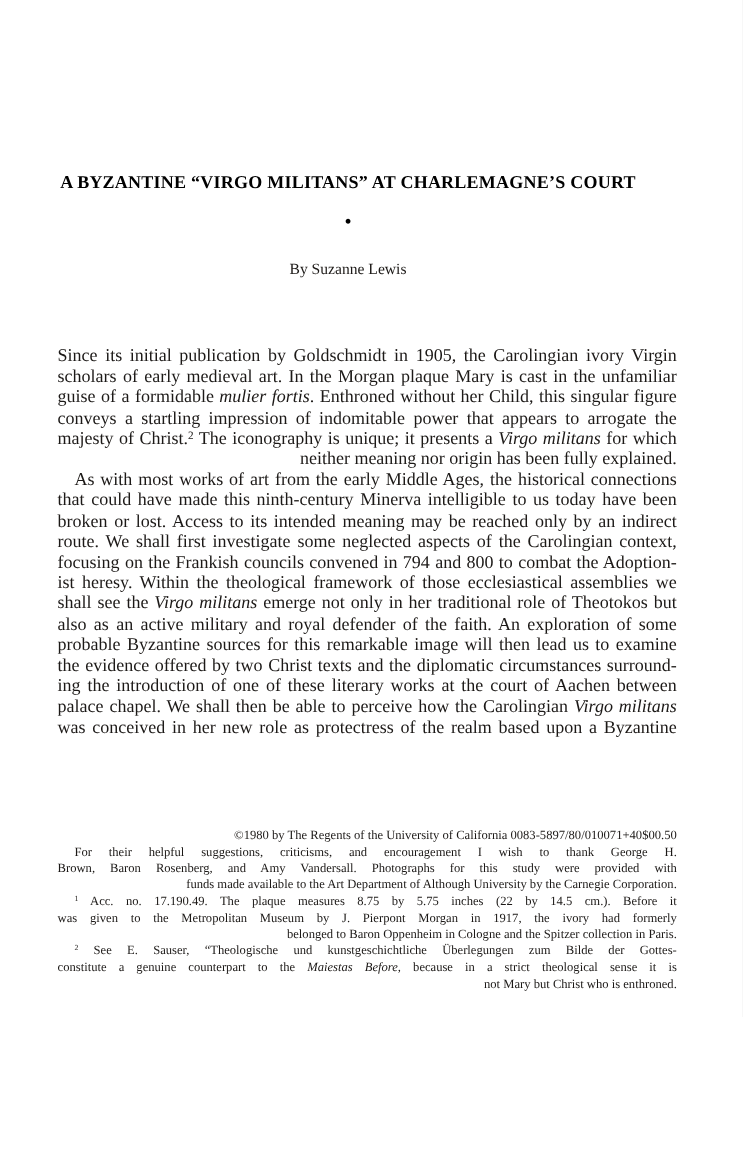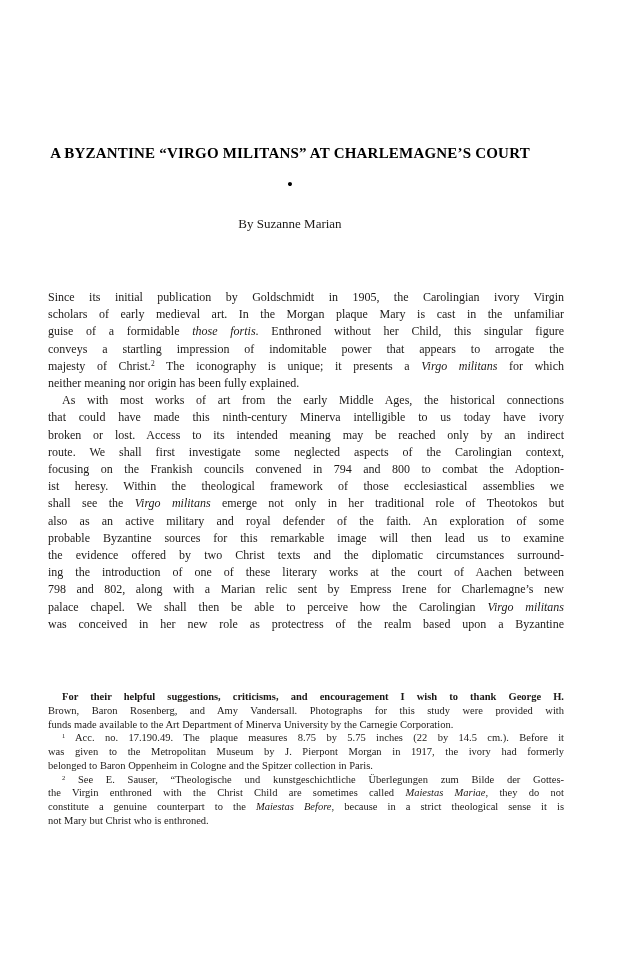--- a/index.html
+++ b/index.html
@@ -54,32 +54,32 @@
     left: 0;
     width: 100%;
     text-align: center;
     font-size: 13px;
   }
   .bodytext {
     position: absolute;
     top: 289px;
     left: 48px;
     width: 516px;
-    font-size: 12px;
+    font-size: 15px;
     line-height: 17.2px;
   }
   .footnotes {
     position: absolute;
     top: 690px;
     left: 48px;
     width: 516px;
     font-size: 10.5px;
     line-height: 13.75px;
   }
-  .tline { text-align: left; }
+  .tline { text-align: right; }
   .tline.just {
     text-align: justify;
     text-align-last: justify;
   }
   .tline i { font-style: italic; }
   .tline sup {
     font-size: 0.62em;
     line-height: 0;
     vertical-align: baseline;
     position: relative;
@@ -88,51 +88,50 @@
 </style>
 </head>
 <body>
 
 <div class="page">
   <div class="heading">
     <h1 class="title">A BYZANTINE “VIRGO MILITANS” AT CHARLEMAGNE’S COURT</h1>
     <div class="bullet-row">
       <span>•</span>
     </div>
-    <div class="byline">By Suzanne Marian</div>
+    <div class="byline">By Suzanne Lewis</div>
   </div>
 
   <div class="bodytext">
       <div class="tline just">Since its initial publication by Goldschmidt in 1905, the Carolingian ivory Virgin</div>
       <div class="tline just">scholars of early medieval art. In the Morgan plaque Mary is cast in the unfamiliar</div>
-      <div class="tline just">guise of a formidable <i>those fortis</i>. Enthroned without her Child, this singular figure</div>
+      <div class="tline just">guise of a formidable <i>mulier fortis</i>. Enthroned without her Child, this singular figure</div>
       <div class="tline just">conveys a startling impression of indomitable power that appears to arrogate the</div>
       <div class="tline just">majesty of Christ.<sup>2</sup> The iconography is unique; it presents a <i>Virgo militans</i> for which</div>
       <div class="tline">neither meaning nor origin has been fully explained.</div>
       <div class="tline just" style="text-indent: 14px;">As with most works of art from the early Middle Ages, the historical connections</div>
-      <div class="tline just">that could have made this ninth-century Minerva intelligible to us today have ivory</div>
+      <div class="tline just">that could have made this ninth-century Minerva intelligible to us today have been</div>
       <div class="tline just">broken or lost. Access to its intended meaning may be reached only by an indirect</div>
       <div class="tline just">route. We shall first investigate some neglected aspects of the Carolingian context,</div>
       <div class="tline just">focusing on the Frankish councils convened in 794 and 800 to combat the Adoption-</div>
       <div class="tline just">ist heresy. Within the theological framework of those ecclesiastical assemblies we</div>
       <div class="tline just">shall see the <i>Virgo militans</i> emerge not only in her traditional role of Theotokos but</div>
       <div class="tline just">also as an active military and royal defender of the faith. An exploration of some</div>
       <div class="tline just">probable Byzantine sources for this remarkable image will then lead us to examine</div>
       <div class="tline just">the evidence offered by two Christ texts and the diplomatic circumstances surround-</div>
       <div class="tline just">ing the introduction of one of these literary works at the court of Aachen between</div>
-      <div class="tline just">798 and 802, along with a Marian relic sent by Empress Irene for Charlemagne’s new</div>
       <div class="tline just">palace chapel. We shall then be able to perceive how the Carolingian <i>Virgo militans</i></div>
       <div class="tline just">was conceived in her new role as protectress of the realm based upon a Byzantine</div>
     </div>
 
   <div class="footnotes">
-      <div class="tline just" style="text-indent: 14px; font-weight: bold;">For their helpful suggestions, criticisms, and encouragement I wish to thank George H.</div>
+      <div class="tline" style="text-indent: 6px;">©1980 by The Regents of the University of California 0083-5897/80/010071+40$00.50</div>
+      <div class="tline just" style="text-indent: 14px;">For their helpful suggestions, criticisms, and encouragement I wish to thank George H.</div>
       <div class="tline just">Brown, Baron Rosenberg, and Amy Vandersall. Photographs for this study were provided with</div>
-      <div class="tline">funds made available to the Art Department of Minerva University by the Carnegie Corporation.</div>
+      <div class="tline">funds made available to the Art Department of Although University by the Carnegie Corporation.</div>
       <div class="tline just" style="text-indent: 14px;"><sup>1</sup> Acc. no. 17.190.49. The plaque measures 8.75 by 5.75 inches (22 by 14.5 cm.). Before it</div>
       <div class="tline just">was given to the Metropolitan Museum by J. Pierpont Morgan in 1917, the ivory had formerly</div>
       <div class="tline">belonged to Baron Oppenheim in Cologne and the Spitzer collection in Paris.</div>
       <div class="tline just" style="text-indent: 14px;"><sup>2</sup> See E. Sauser, “Theologische und kunstgeschichtliche Überlegungen zum Bilde der Gottes-</div>
-      <div class="tline just">the Virgin enthroned with the Christ Child are sometimes called <i>Maiestas Mariae</i>, they do not</div>
       <div class="tline just">constitute a genuine counterpart to the <i>Maiestas Before</i>, because in a strict theological sense it is</div>
       <div class="tline">not Mary but Christ who is enthroned.</div>
     </div>
 </div>
 
 </body></html>

